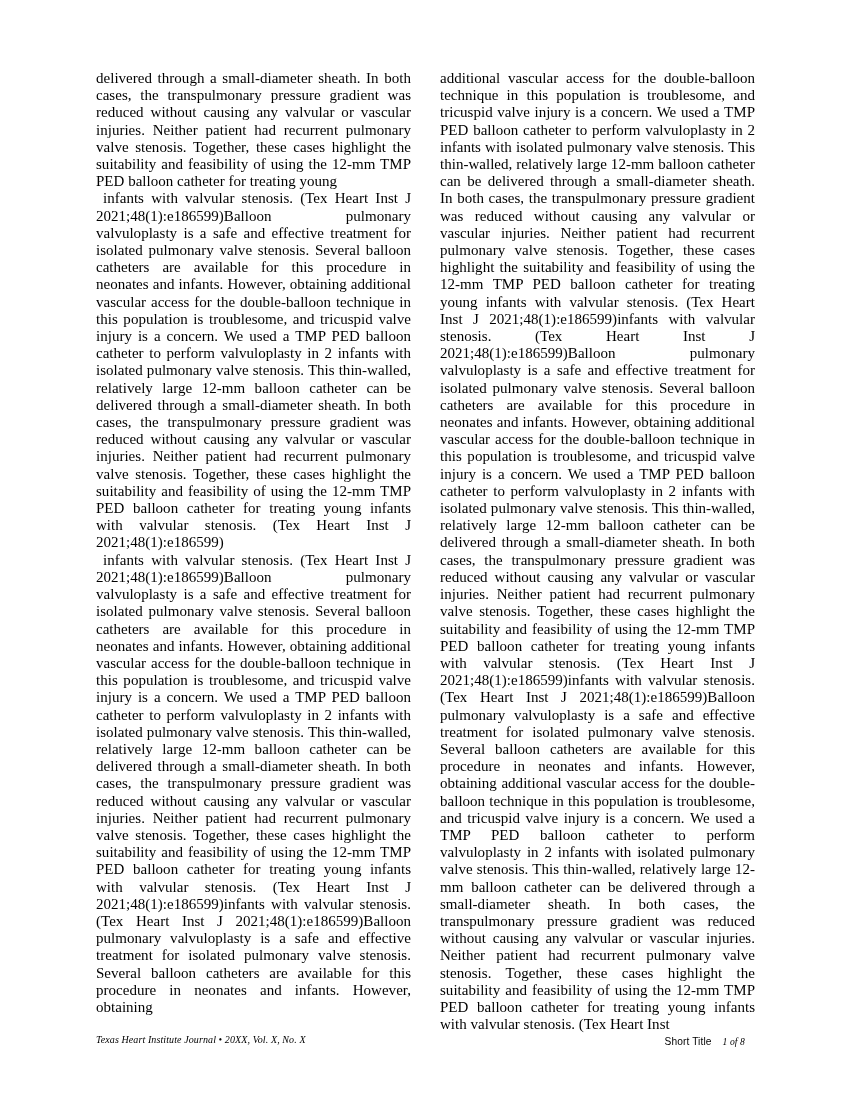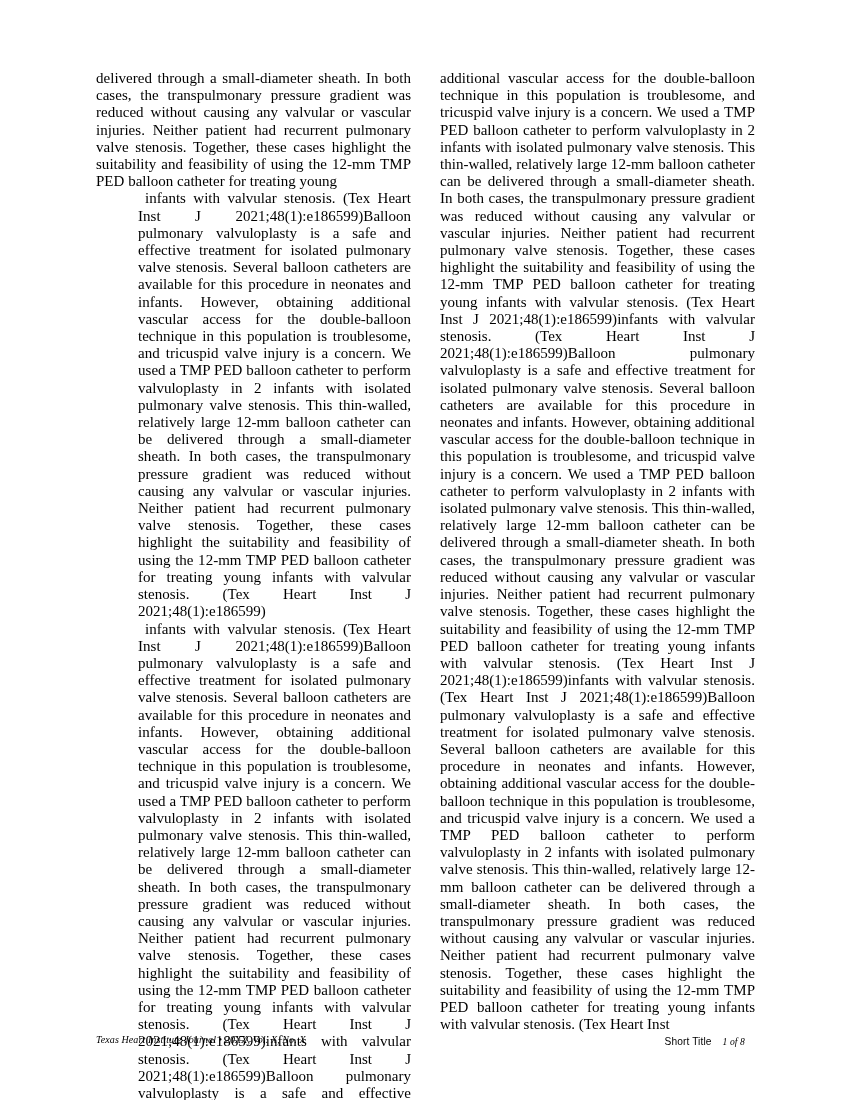--- a/index.html
+++ b/index.html
@@ -47,21 +47,20 @@
     line-height: 17.2px;
     text-align: justify;
     text-justify: inter-word;
     hyphens: none;
     -webkit-hyphens: none;
     word-spacing: 0px;
     letter-spacing: 0.02px;
   }
   .para + .para {
     margin-top: 0px;
-    margin-left: 42px;
   }
   .para.indent {
     text-indent: 7px;
   }
 
   
   #footer {
     position: absolute;
     left: 96px;
     top: 1034px;

